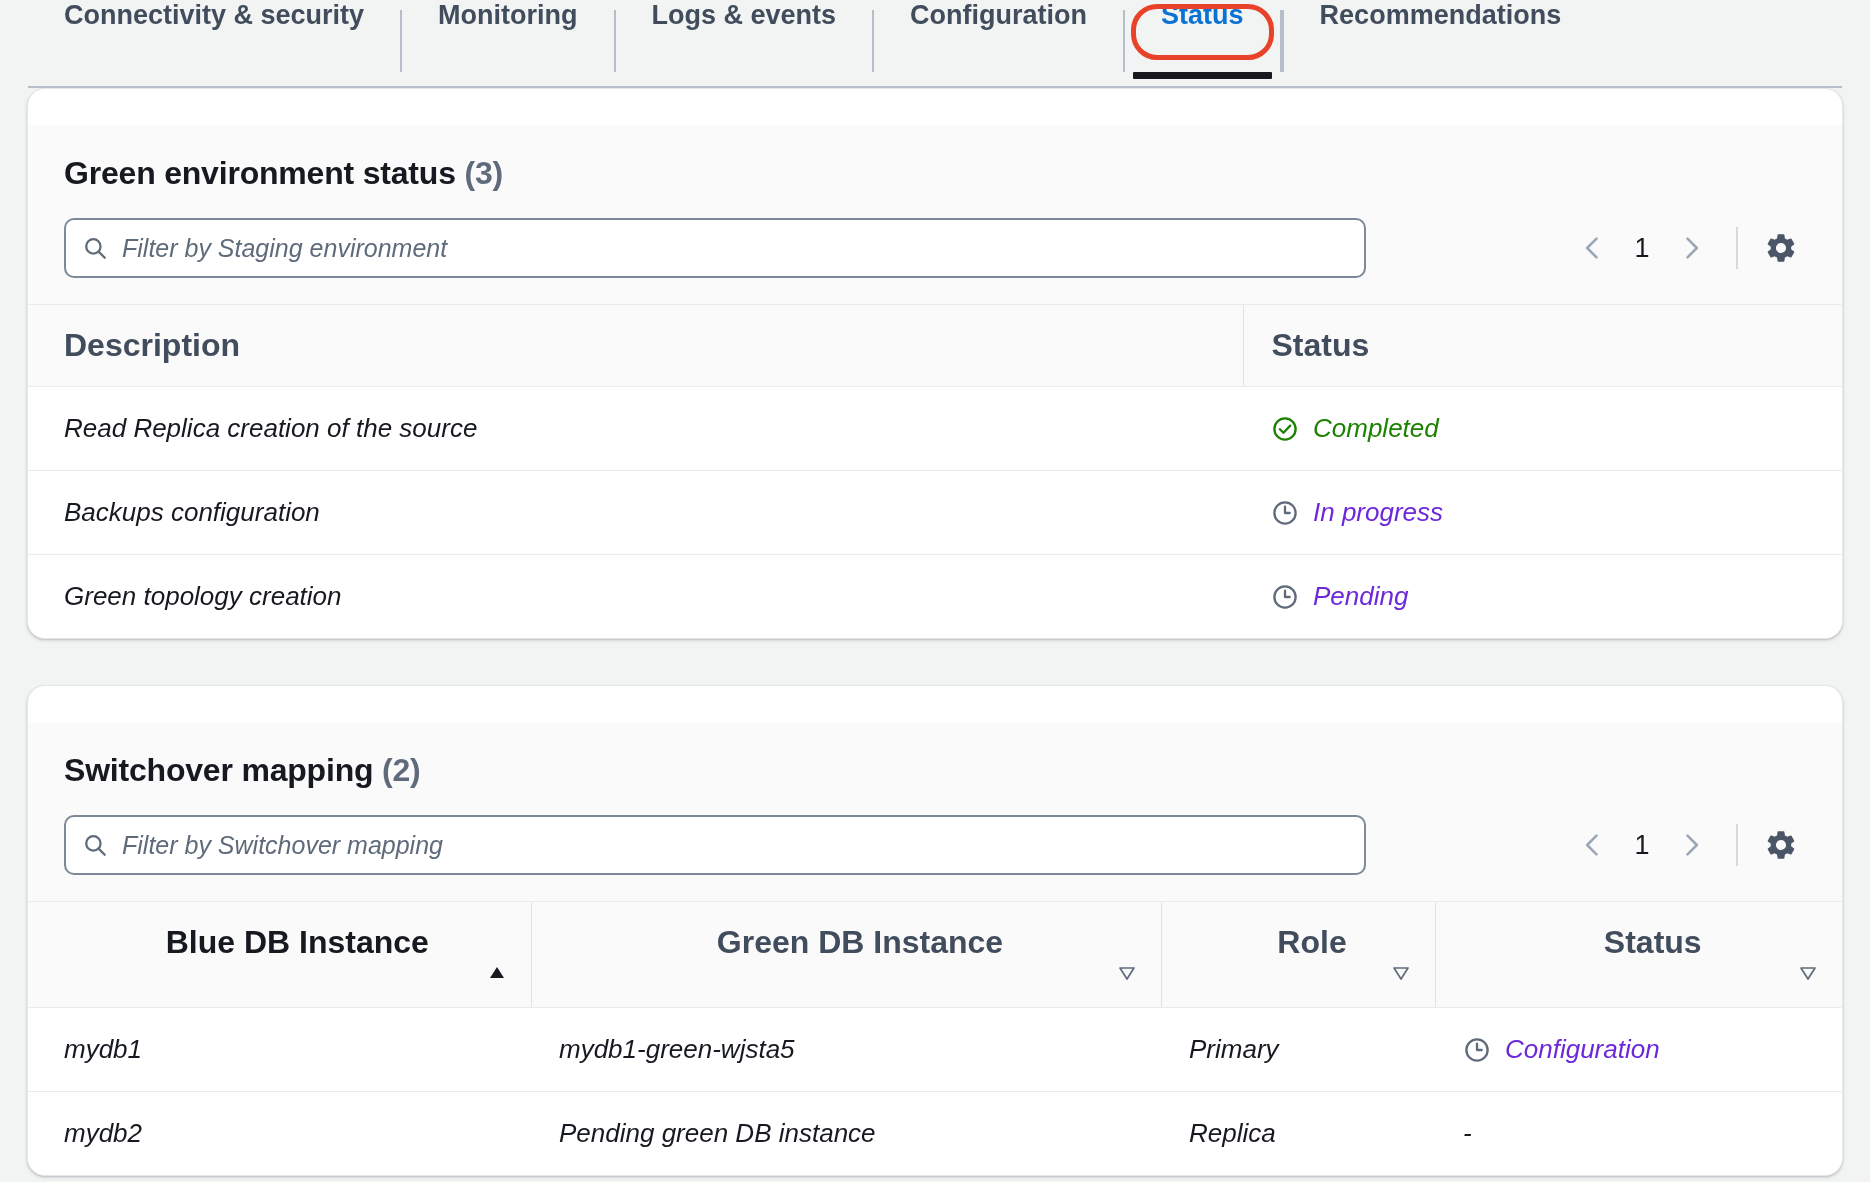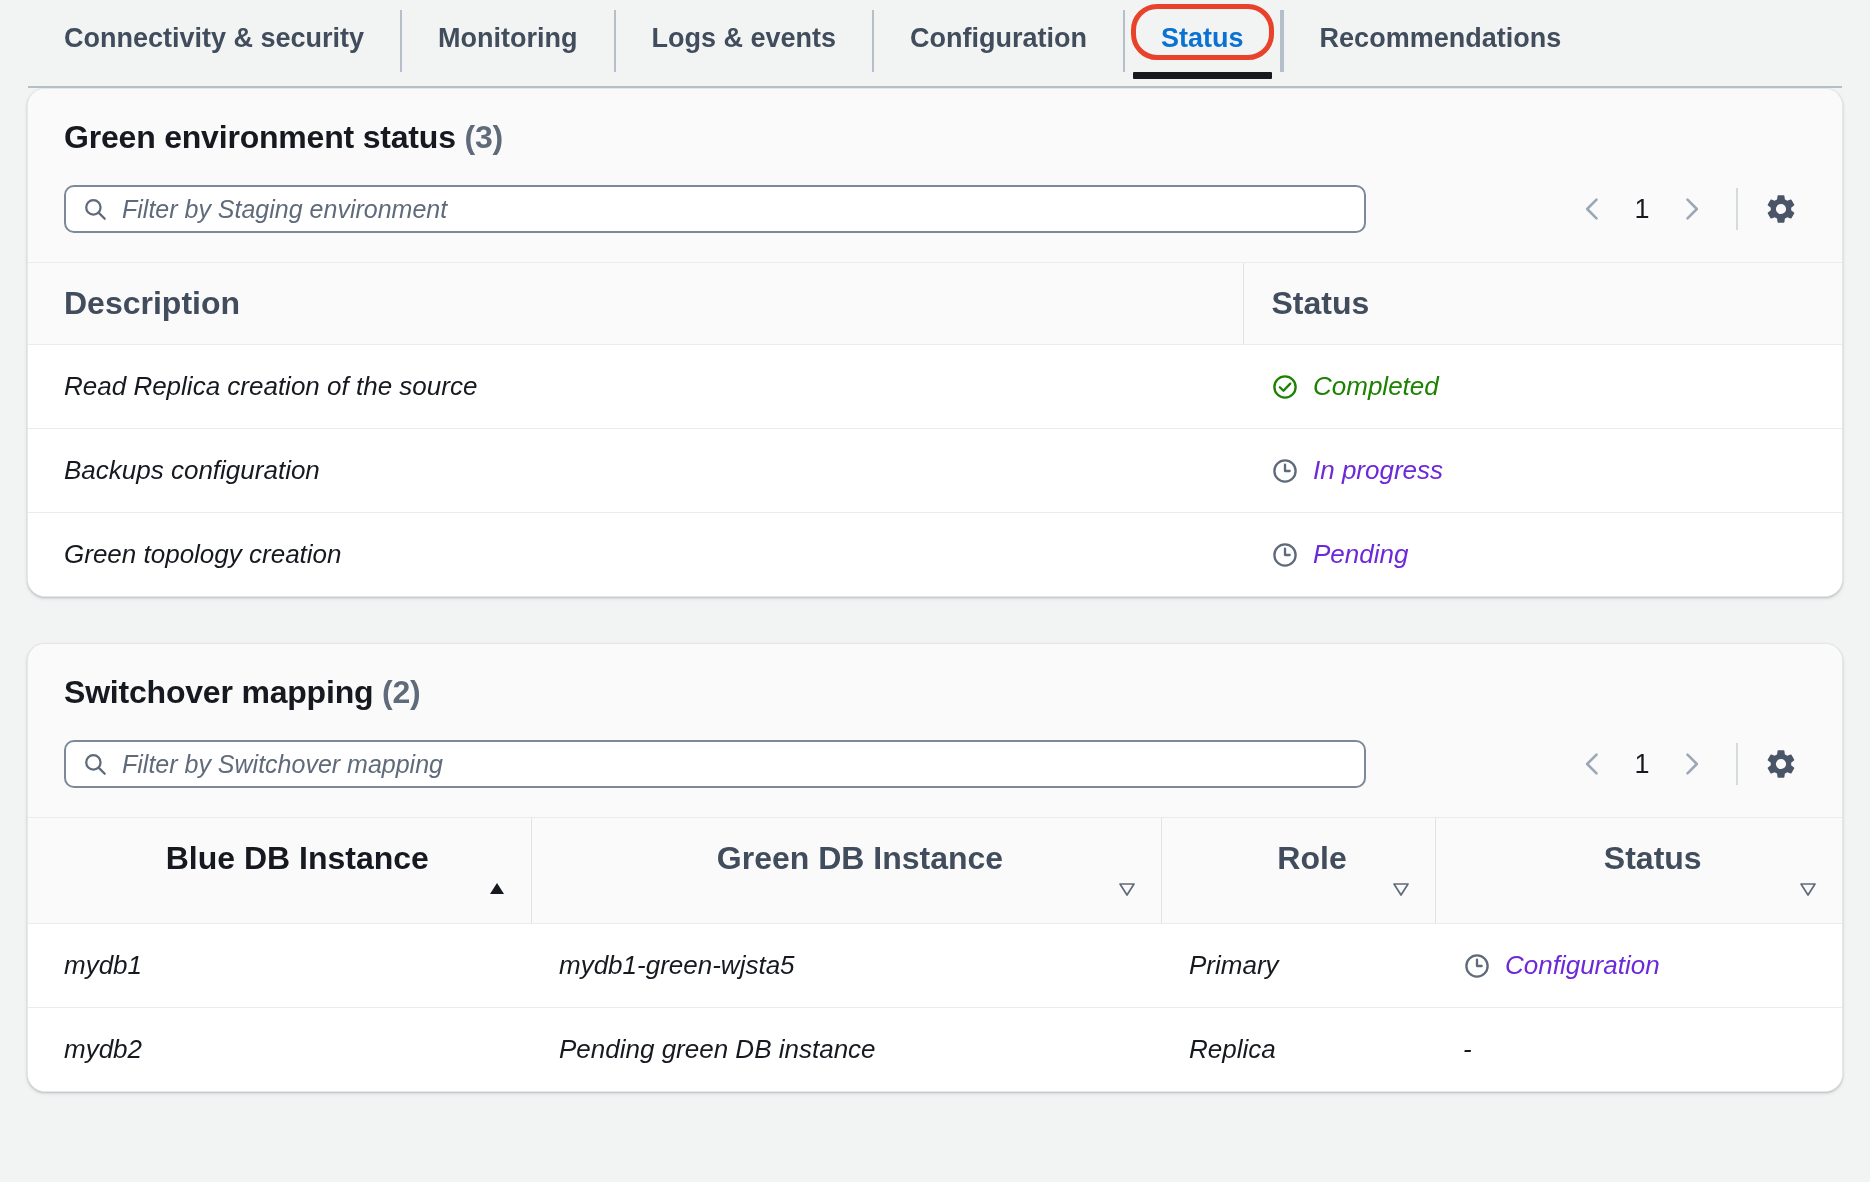--- a/index.html
+++ b/index.html
@@ -22,21 +22,21 @@
   .tabbar-underline {
     position: absolute;
     left: 28px; right: 28px;
     top: 86px; height: 2px;
     background: #b6bec9;
   }
   .tab {
     position: relative;
     height: 76px;
     display: flex;
-    align-items: center;
+    align-items: flex-start;
     padding: 0 36px;
     font-size: 27px;
     font-weight: bold;
     color: #414d5c;
     white-space: nowrap;
     cursor: pointer;
   }
   .tab:first-child { padding-left: 36px; }
   .tab-sep {
     width: 2px;
@@ -66,39 +66,39 @@
 
   
   .content { padding: 0 27px; }
   .card {
     background: #ffffff;
     border: 1px solid #e4e6e8;
     border-radius: 18px;
     box-shadow: 0 1px 2px rgba(0,21,40,.18), 0 2px 4px rgba(0,21,40,.07);
     overflow: hidden;
   }
-  .card-head { background: #fafafa; padding: 30px 36px 0 36px; }
+  .card-head { background: #fafafa; padding: 30px 36px 0 36px; margin-top: 36px; }
   .card-title {
     font-size: 32px;
     font-weight: bold;
     color: #16191f;
     letter-spacing: -0.2px;
   }
   .card-title .count { color: #5f6b7a; font-weight: bold; }
 
   .toolbar {
     background: #fafafa;
     display: flex;
     align-items: center;
     padding: 26px 36px 26px 36px;
     gap: 20px;
   }
   .search-box {
     flex: 0 0 1302px;
-    height: 48px;
+    height: 60px;
     background: #ffffff;
     border: 2px solid #7d8998;
     border-radius: 10px;
     display: flex;
     align-items: center;
     padding: 0 16px;
     gap: 14px;
   }
   .search-icon { width: 26px; height: 26px; flex: 0 0 auto; display: block; }
   .search-placeholder {

